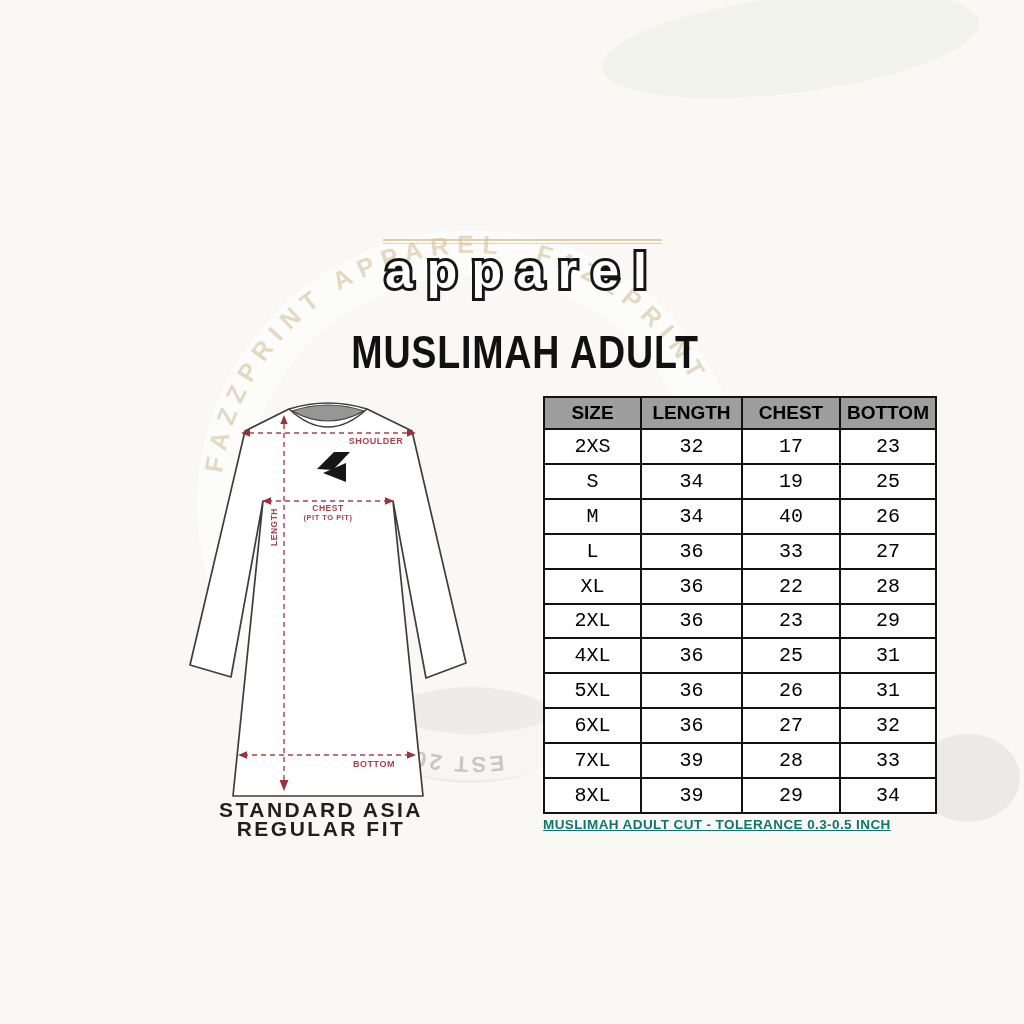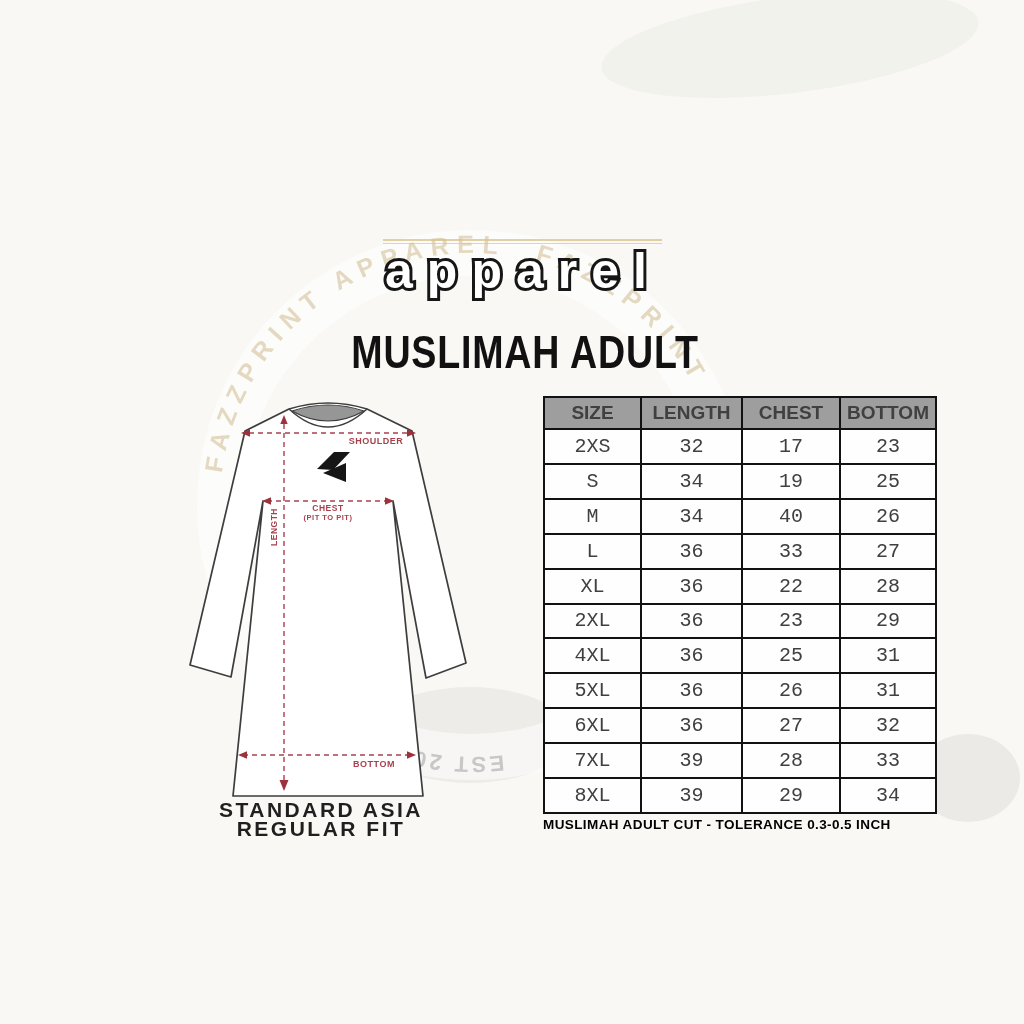--- a/index.html
+++ b/index.html
@@ -22,33 +22,33 @@
   .fit-caption>div{
     display:inline-block;transform:translateX(-50%);text-align:center;
     font-size:21px;font-weight:600;letter-spacing:2.5px;color:#1f1f1f;line-height:19px;
   }
   table.size-table{
     position:absolute;left:543px;top:396px;width:384px;height:418px;
     border-collapse:collapse;table-layout:fixed;
   }
   table.size-table th, table.size-table td{
     border:2px solid #121212;text-align:center;vertical-align:middle;padding:0;
-    color:#404040;background:#fefefe;
+    color:#000000;background:#fefefe;
   }
   table.size-table th{
     font-size:19px;font-weight:700;height:30px;background:#9e9e9e;
   }
   table.size-table td{font-size:20px;font-weight:400;font-family:Liberation Mono, monospace;}
   table.size-table th:nth-child(1){width:95px;}
   table.size-table th:nth-child(2){width:99px;}
   table.size-table th:nth-child(3){width:96px;}
   table.size-table th:nth-child(4){width:94px;}
   .tolerance-note{
     position:absolute;left:543px;top:817px;
-    font-size:13.5px;font-weight:600;letter-spacing:0.4px;color:#000000;white-space:nowrap;
+    font-size:13.5px;font-weight:600;letter-spacing:0.4px;color:#0f766e;white-space:nowrap;text-decoration:underline;
   }
 </style>
 </head>
 <body>
 
 <div class="canvas">
 
   <svg class="layer" viewBox="0 0 1024 1024" aria-hidden="true">
     <defs>
       <path id="wmCircle" d="M 220 505 a 252 252 0 1 1 504 0 a 252 252 0 1 1 -504 0" fill="none"></path>

